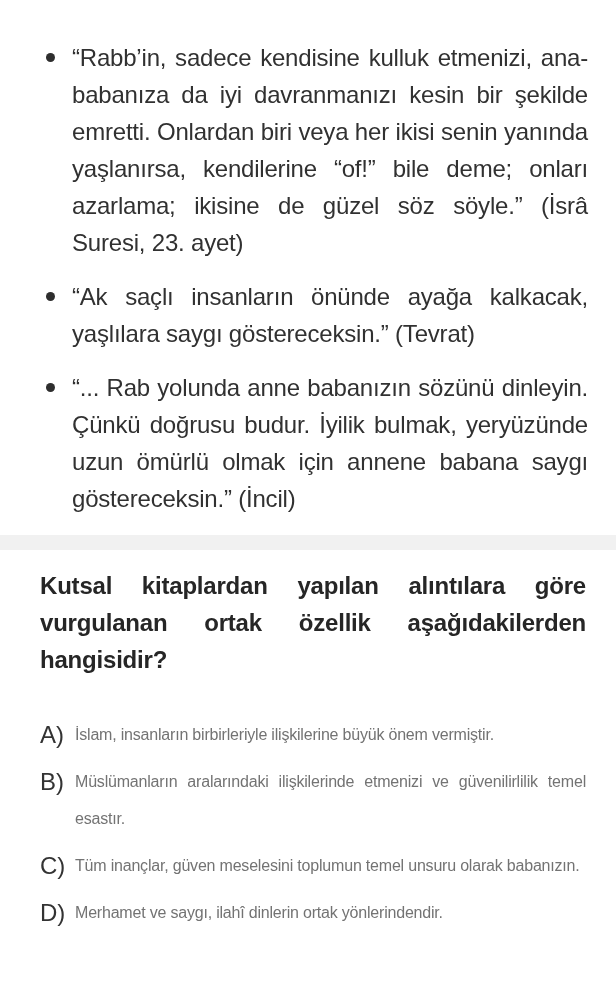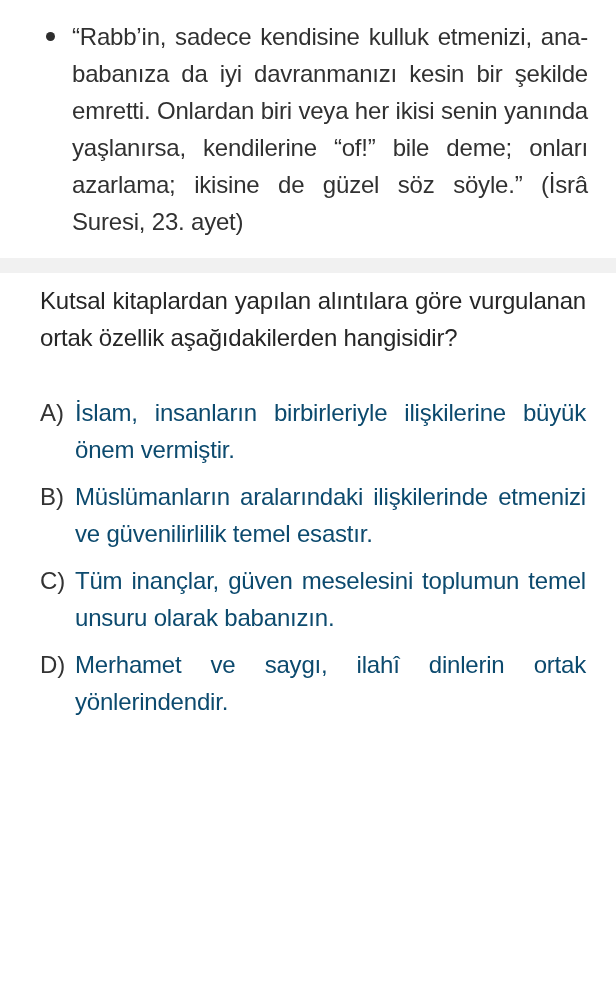--- a/index.html
+++ b/index.html
@@ -18,20 +18,21 @@
     background: #ffffff;
   }
 
   
   .quotes {
     padding: 18px 28px 0 46px;
   }
   .quote-item {
     display: flex;
     align-items: flex-start;
+    margin-top: 21px;
   }
   .quote-item + .quote-item { margin-top: 17px; }
   .bullet {
     flex: none;
     width: 9px;
     height: 9px;
     border-radius: 50%;
     background: #2e2e2e;
     margin-top: 14px;
     margin-right: 17px;
@@ -48,23 +49,23 @@
   
   .divider {
     margin-top: 18px;
     height: 15px;
     width: 100%;
     background: #f1f1f1;
   }
 
   
   .stem {
-    margin: 9px 30px 0 40px;
+    margin: 17px 30px 0 40px;
     font-size: 24px;
-    font-weight: normal;
+    font-weight: bold;
     line-height: 37px;
     letter-spacing: -0.2px;
     text-align: justify;
     color: #262626;
   }
 
   
   .options {
     list-style: none;
     margin-top: 38px;
@@ -79,36 +80,44 @@
   .option + .option { margin-top: 10px; }
   .option-letter {
     flex: none;
     width: 35px;
     font-size: 24px;
     line-height: 37px;
     color: #333333;
   }
   .option-text {
     flex: 1;
-    font-size: 24px;
+    font-size: 16px;
     line-height: 37px;
     letter-spacing: -0.2px;
     text-align: justify;
-    color: #0c4a6e;
+    color: #737373;
   }
 </style>
 </head>
 <body>
 
 <div class="page">
 
   <section class="quotes">
     <div class="quote-item">
       <span class="bullet"></span>
       <p class="quote-text">“Rabb’in, sadece kendisine kulluk etmenizi, ana-babanıza da iyi davranmanızı kesin bir şekilde emretti. Onlardan biri veya her ikisi senin yanında yaşlanırsa, kendilerine “of!” bile deme; onları azarlama; ikisine de güzel söz söyle.” (İsrâ Suresi, 23. ayet)</p>
+    </div>
+    <div class="quote-item">
+      <span class="bullet"></span>
+      <p class="quote-text">“Ak saçlı insanların önünde ayağa kalkacak, yaşlılara saygı göstereceksin.” (Tevrat)</p>
+    </div>
+    <div class="quote-item">
+      <span class="bullet"></span>
+      <p class="quote-text">“... Rab yolunda anne babanızın sözünü dinleyin. Çünkü doğrusu budur. İyilik bulmak, yeryüzünde uzun ömürlü olmak için annene babana saygı göstereceksin.” (İncil)</p>
     </div>
   </section>
 
   <div class="divider"></div>
 
   <h2 class="stem">Kutsal kitaplardan yapılan alıntılara göre vurgulanan ortak özellik aşağıdakilerden hangisidir?</h2>
 
   <ul class="options">
     <li class="option">
       <span class="option-letter">A)</span>

